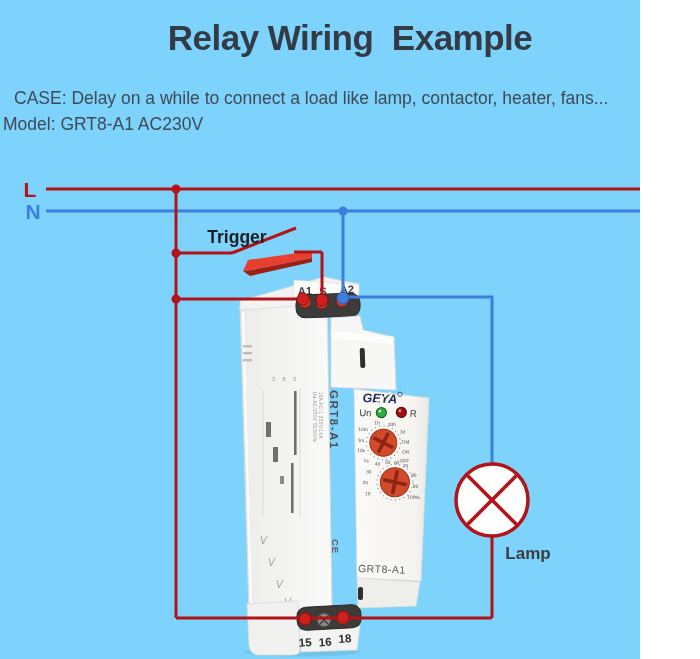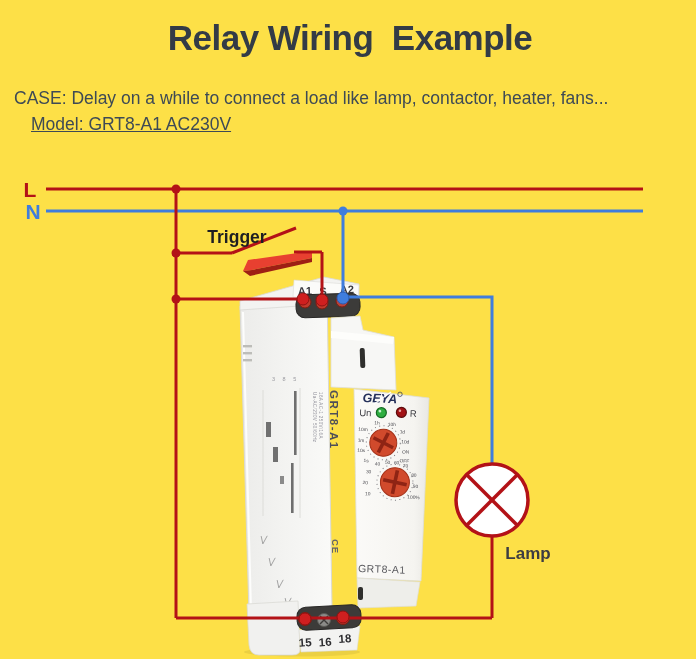--- a/index.html
+++ b/index.html
@@ -1,21 +1,21 @@
 <!DOCTYPE html>
 <html><head>
 <meta charset="utf-8">
 <style>
   html,body{margin:0;padding:0;background:#ffffff;}
-  .stage{position:relative;width:696px;height:659px;background:#fde047;overflow:hidden;
+  .stage{position:relative;width:640px;height:659px;background:#7dd3fc;overflow:hidden;
          font-family:"Liberation Sans", sans-serif;}
   .title{position:absolute;top:18px;left:0;width:700px;text-align:center;
          font-size:35px;font-weight:700;color:#333b46;letter-spacing:-0.5px;white-space:pre;}
   .caseline{position:absolute;left:14px;top:88px;font-size:17.5px;color:#3e4a55;white-space:pre;text-align:center;}
-  .modelline{position:absolute;left:31px;top:114px;font-size:17.5px;color:#3e4a55;white-space:pre;text-decoration:underline;}
+  .modelline{position:absolute;left:3px;top:114px;font-size:17.5px;color:#3e4a55;white-space:pre;}
   svg{position:absolute;left:0;top:0;}
   text{font-family:"Liberation Sans", sans-serif;}
 </style>
 </head>
 <body>
 
 <div class="stage">
 
   <div class="title">Relay Wiring  Example</div>
   <div class="caseline">CASE: Delay on a while to connect a load like lamp, contactor, heater, fans...</div>

